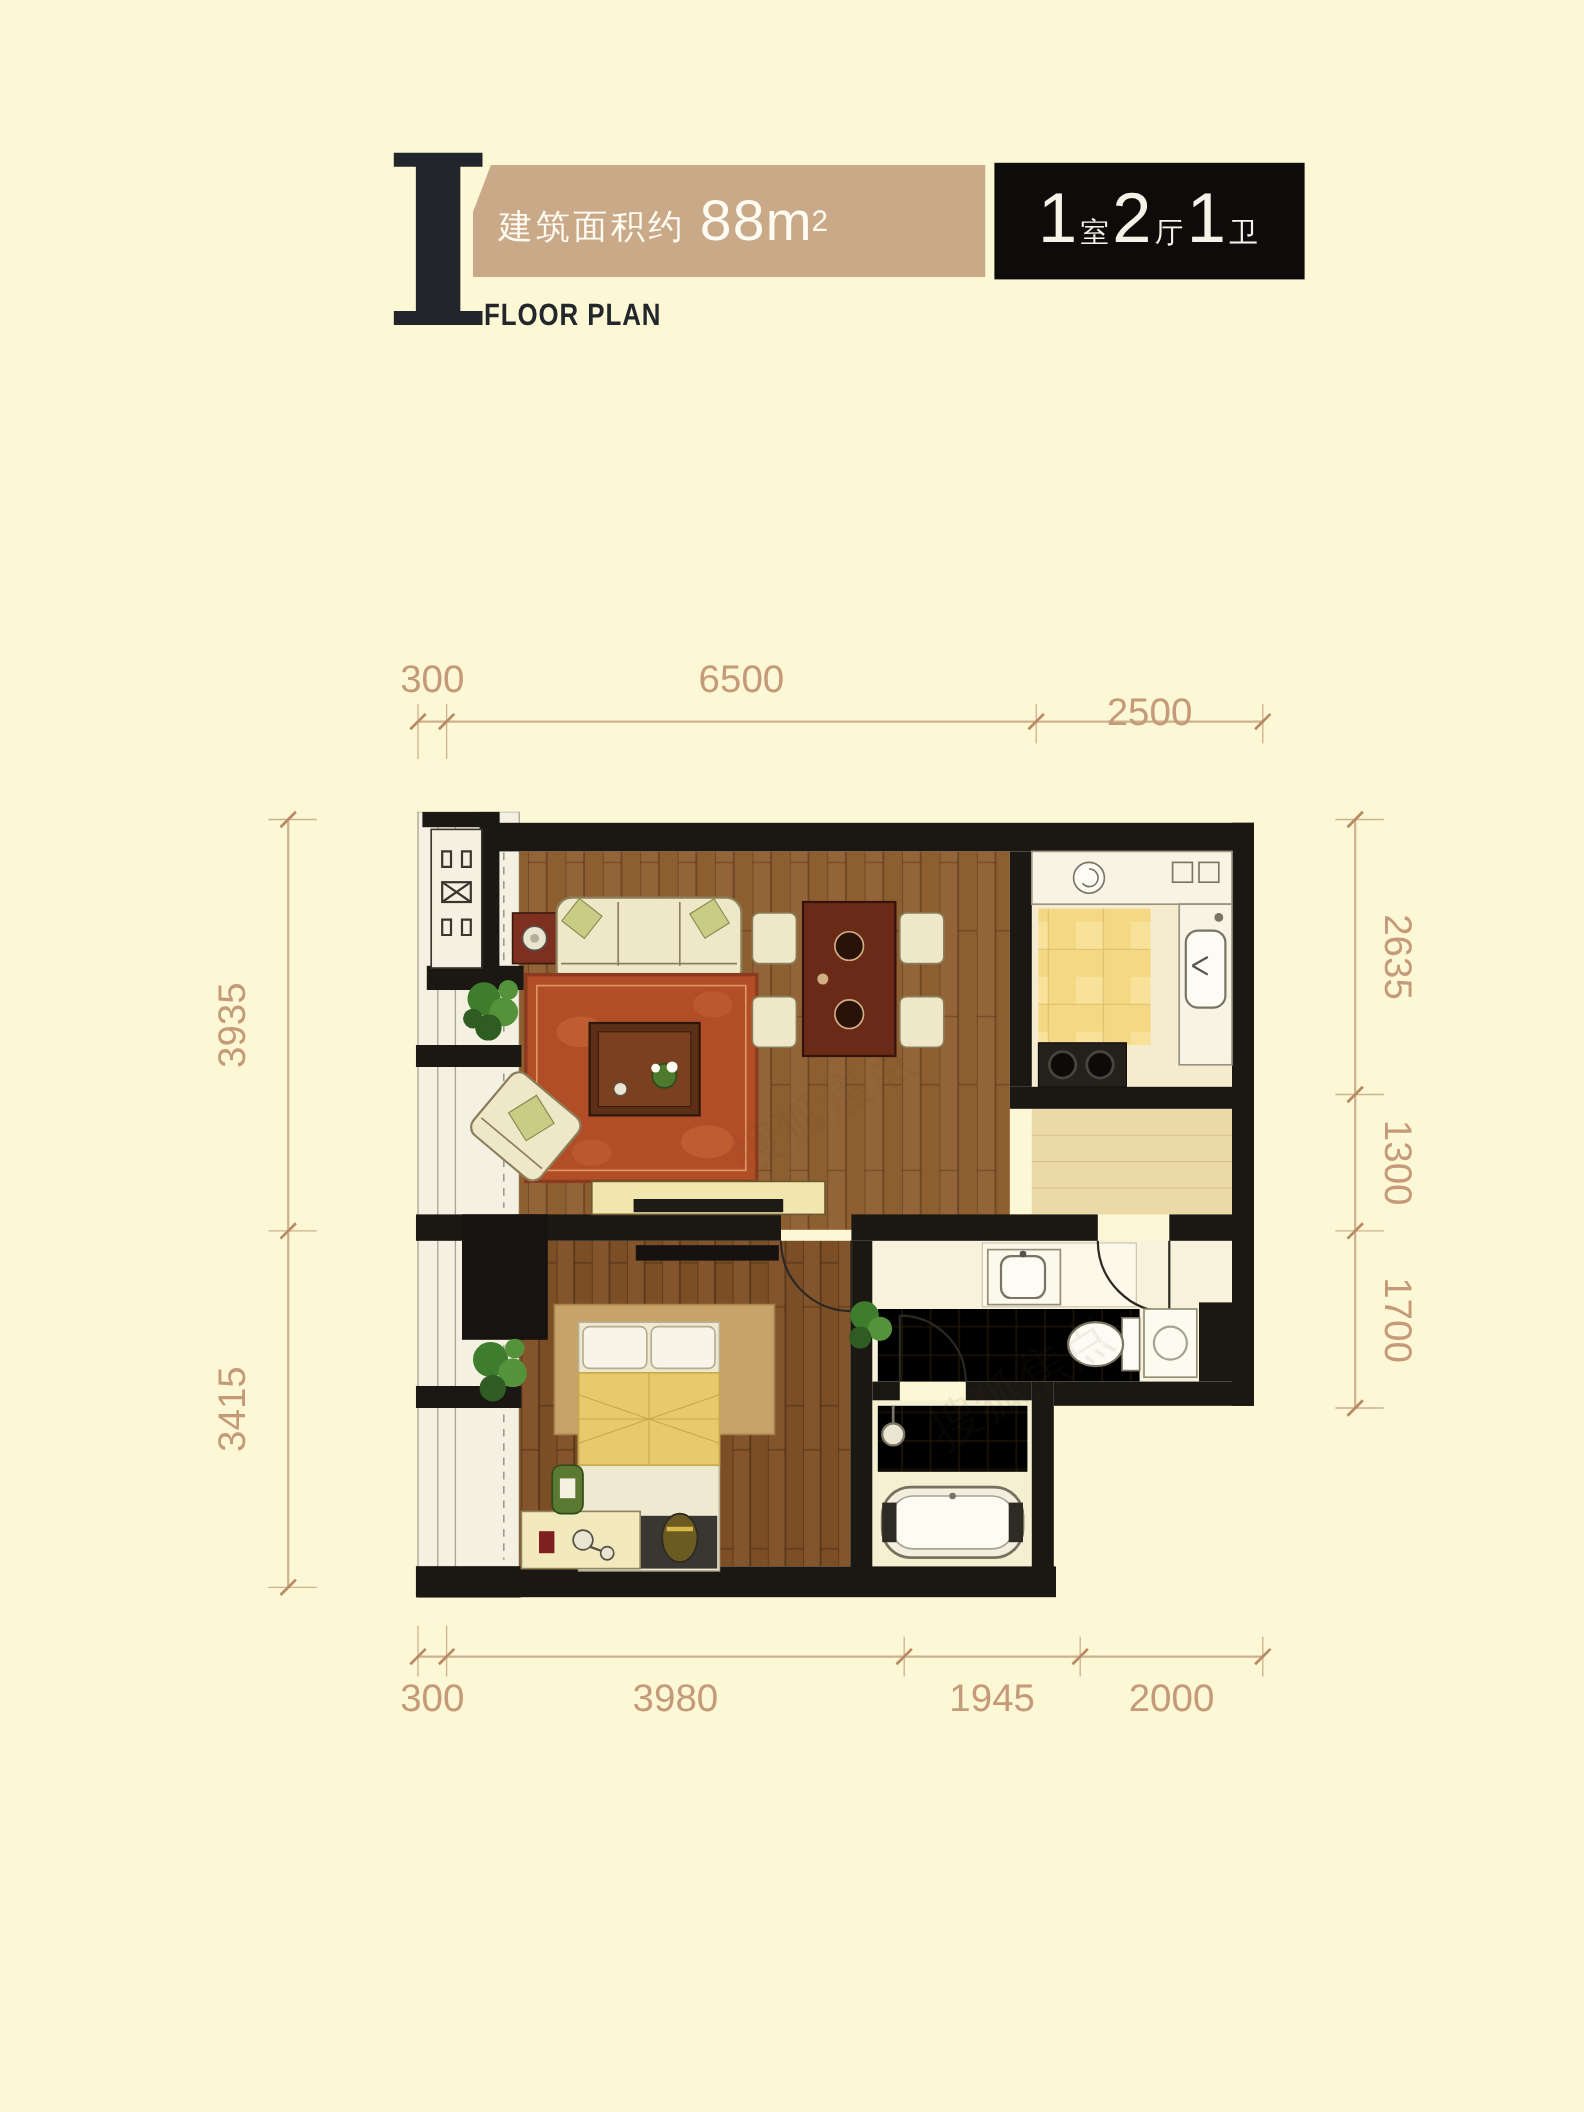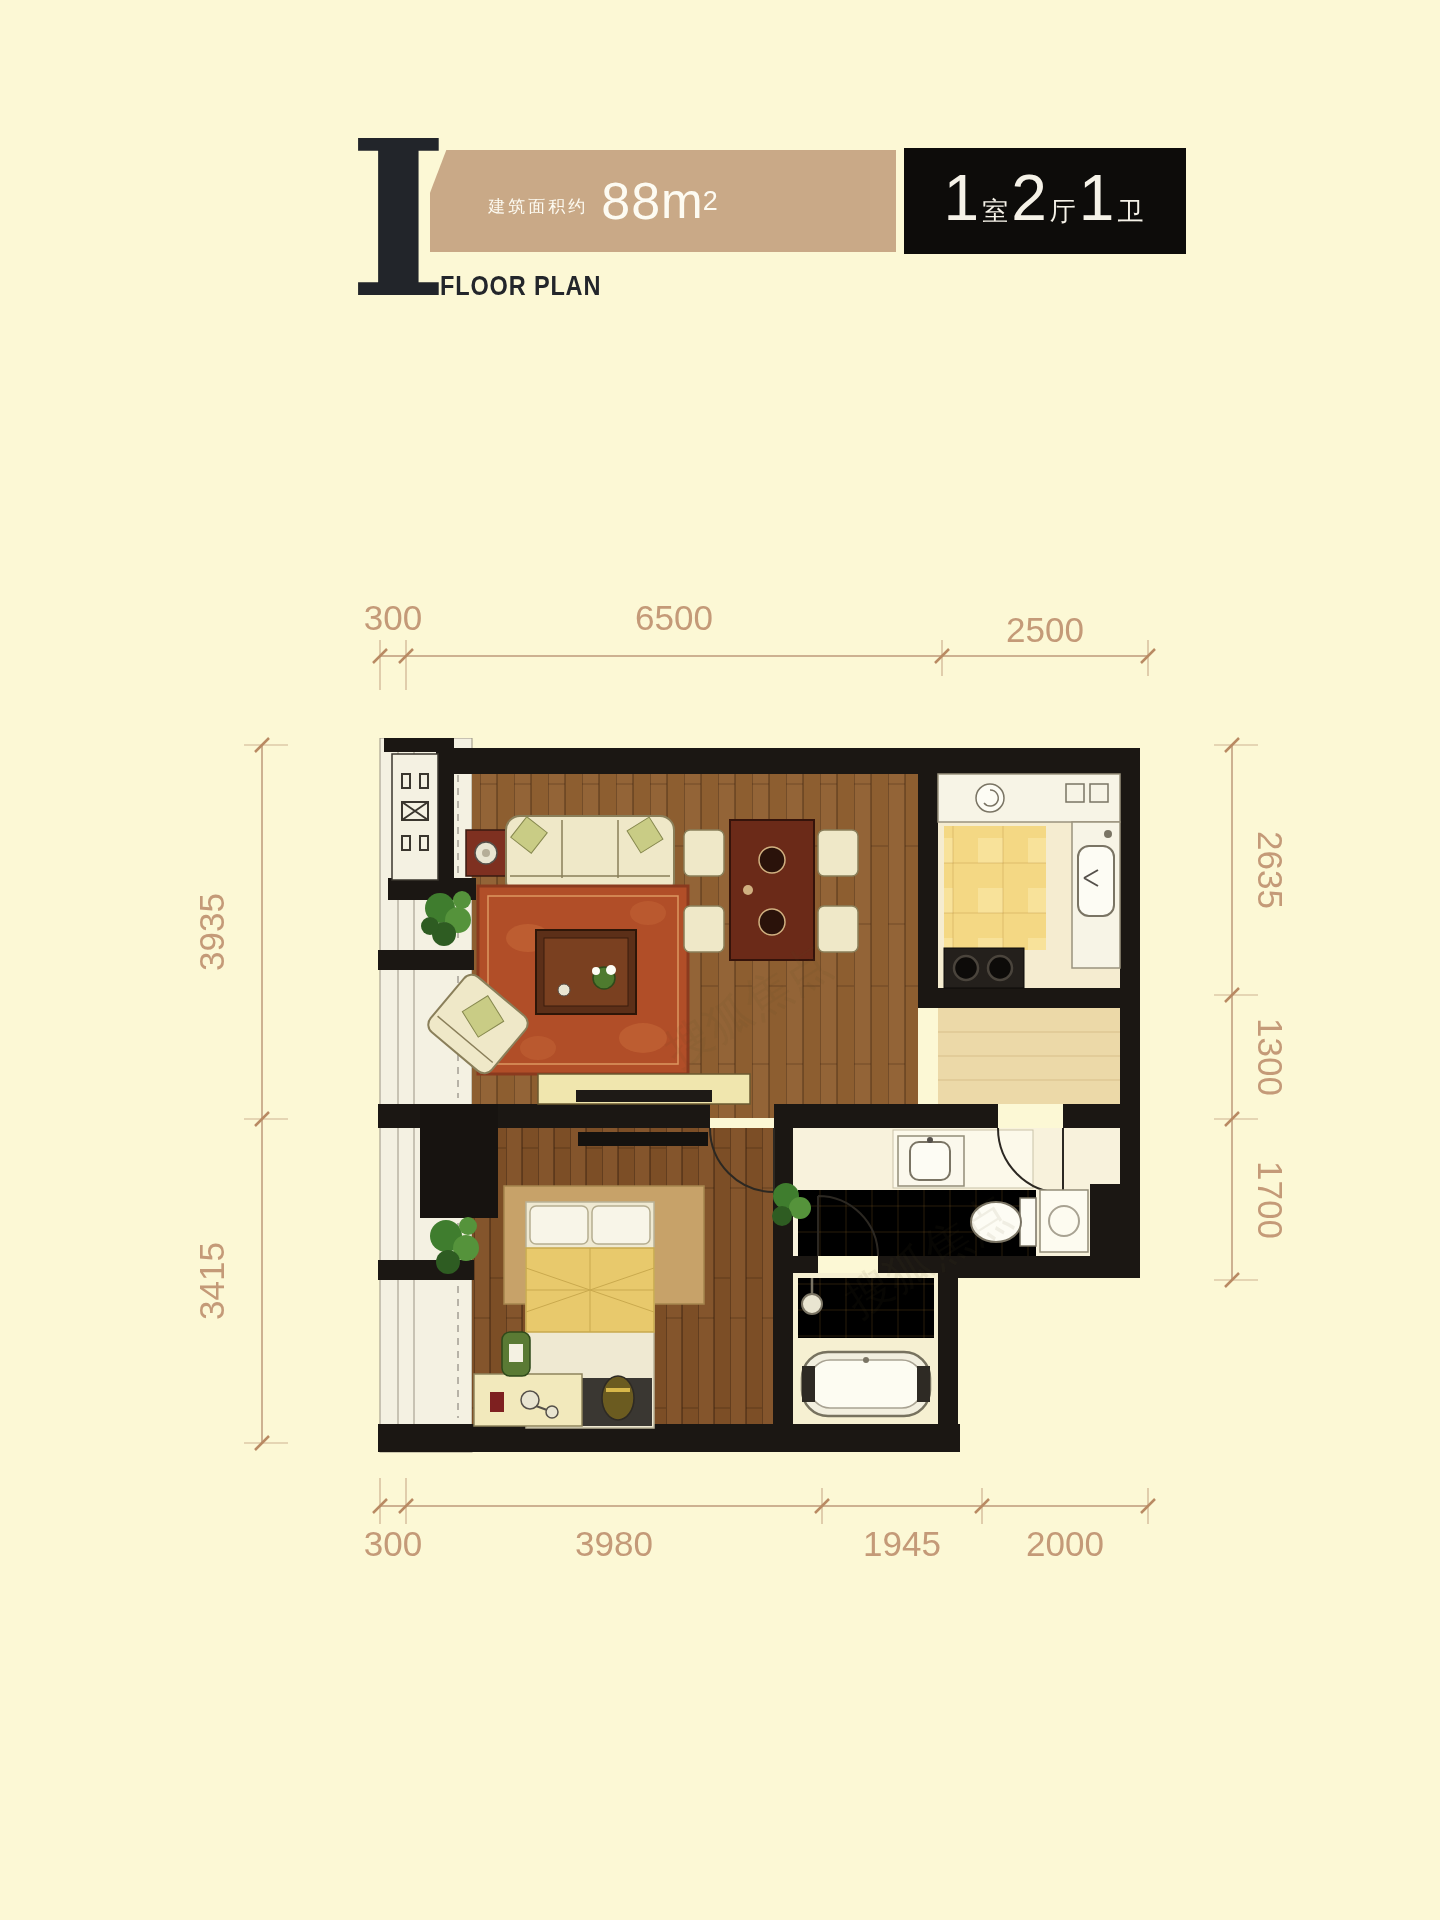--- a/index.html
+++ b/index.html
@@ -14,21 +14,21 @@
     font-family:"DejaVu Serif", serif;font-weight:bold;font-size:215px;line-height:163px;
     color:#22252a;text-align:center;
   }
   .area-box{
     position:absolute;left:430px;top:150px;width:466px;height:102px;
     background:#c9a987;
     clip-path:polygon(3.5% 0,100% 0,100% 100%,0 100%,0 42%);
     display:flex;align-items:center;justify-content:center;
     padding-right:120px;box-sizing:border-box;color:#fdfbf2;
   }
-  .area-prefix{font-size:17px;letter-spacing:3px;margin-right:13px;margin-top:10px;}
+  .area-prefix{font-size:31px;letter-spacing:3px;margin-right:13px;margin-top:10px;}
   .area-number{font-size:52px;letter-spacing:1px;}
   .area-unit{font-size:50px;}
   .area-sup{font-size:27px;vertical-align:super;line-height:1;}
   .type-box{
     position:absolute;left:904px;top:148px;width:282px;height:106px;
     background:#0d0c0a;color:#f5f2e8;
     display:flex;align-items:baseline;justify-content:center;
   }
   .type-box .num{font-size:64px;line-height:100px;}
   .type-box .cn{font-size:26px;margin:0 3px;}
@@ -89,21 +89,21 @@
   <g stroke="#b98a63" stroke-width="2.5" fill="none">
     <path d="M373,663 L387,649 M399,663 L413,649 M935,663 L949,649 M1141,663 L1155,649"></path>
     <path d="M373,1513 L387,1499 M399,1513 L413,1499 M815,1513 L829,1499 M975,1513 L989,1499 M1141,1513 L1155,1499"></path>
     <path d="M255,752 L269,738 M255,1126 L269,1112 M255,1450 L269,1436"></path>
     <path d="M1225,752 L1239,738 M1225,1002 L1239,988 M1225,1126 L1239,1112 M1225,1287 L1239,1273"></path>
   </g>
 </svg>
 
 <div class="dim" style="left:323px;top:598px;">300</div>
 <div class="dim" style="left:604px;top:598px;">6500</div>
-<div class="dim" style="left:975px;top:610px;">2500</div>
+<div class="dim" style="left:975px;top:628px;">2500</div>
 
 <div class="dim" style="left:323px;top:1524px;">300</div>
 <div class="dim" style="left:544px;top:1524px;">3980</div>
 <div class="dim" style="left:832px;top:1524px;">1945</div>
 <div class="dim" style="left:995px;top:1524px;">2000</div>
 
 <div class="dim rot-l" style="left:142px;top:912px;">3935</div>
 <div class="dim rot-l" style="left:142px;top:1261px;">3415</div>
 
 <div class="dim rot-r" style="left:1200px;top:850px;">2635</div>

